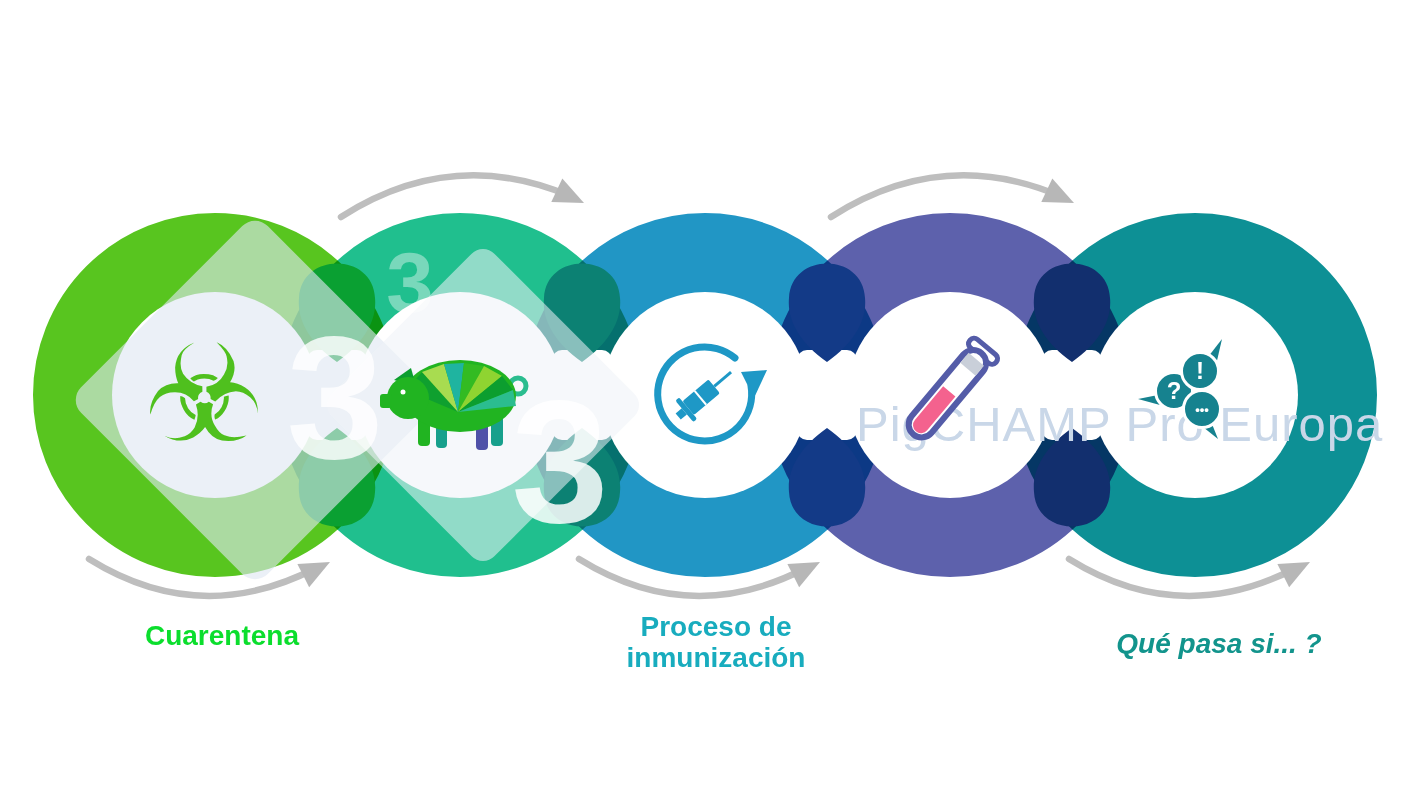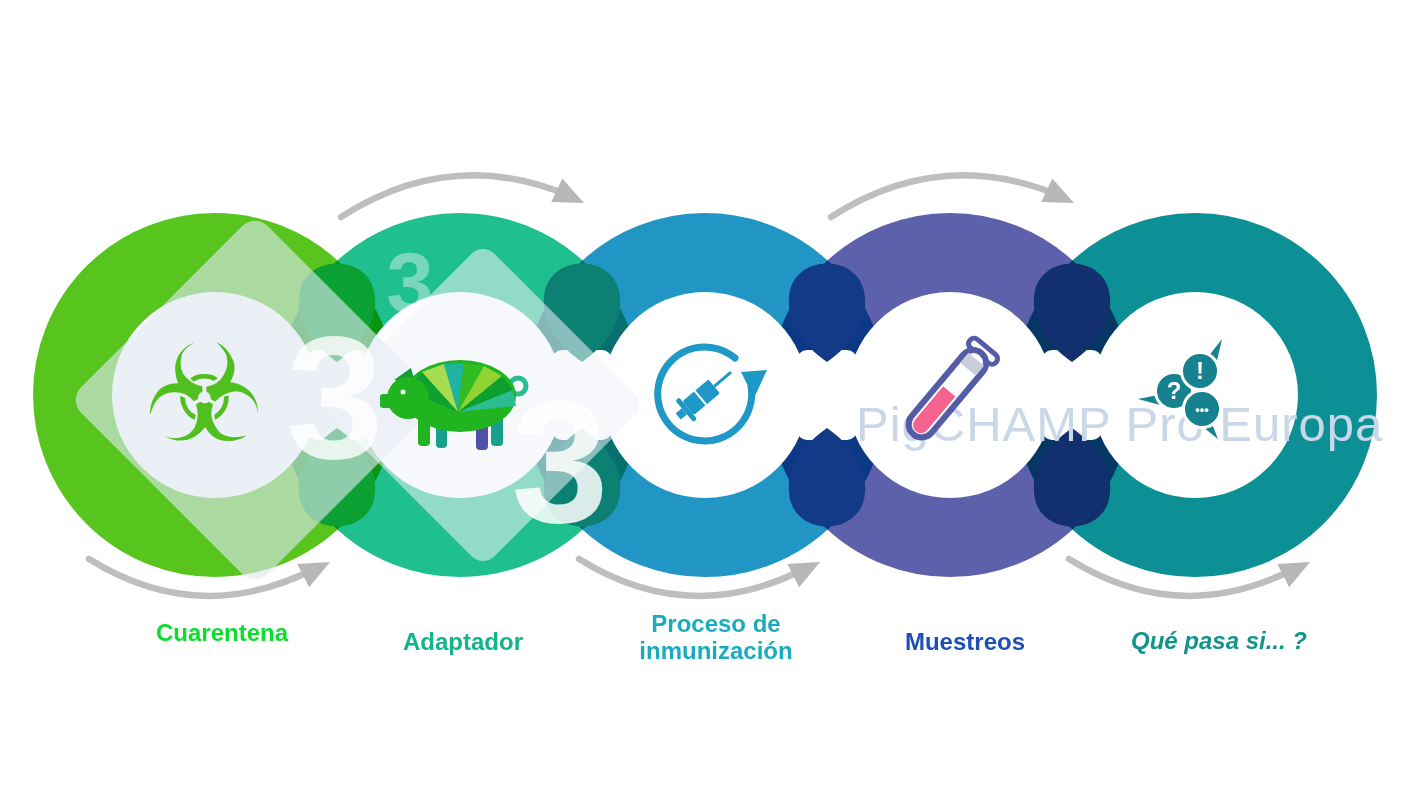--- a/index.html
+++ b/index.html
@@ -1,19 +1,19 @@
 <!DOCTYPE html>
 <html><head>
 <meta charset="utf-8">
 <style>
   html,body{margin:0;padding:0;background:#fff;}
   .stage{position:relative;width:1414px;height:797px;background:#fff;overflow:hidden;
          font-family:"Liberation Sans",sans-serif;}
   .stage svg{position:absolute;left:0;top:0;}
-  .step-label{position:absolute;font-weight:bold;font-size:24px;text-align:center;line-height:1.12;}
+  .step-label{position:absolute;font-weight:bold;font-size:28px;text-align:center;line-height:1.12;}
   .lbl-1{left:122px;top:620px;width:200px;}
   .lbl-2{left:363px;top:629px;width:200px;}
   .lbl-3{left:591px;top:611px;width:250px;}
   .lbl-4{left:865px;top:629px;width:200px;}
   .lbl-5{left:1094px;top:628px;width:250px;font-style:italic;}
   .rings circle{mix-blend-mode:multiply;}
   .big3{font-family:"Liberation Sans",sans-serif;font-weight:bold;}
 </style>
 </head>
 <body>
@@ -129,17 +129,15 @@
     <circle cx="-22" cy="0" r="18.5" stroke="#FFFFFF" stroke-width="3" fill="#16828F"></circle>
     <circle cx="4" cy="-20" r="18.5" stroke="#FFFFFF" stroke-width="3" fill="#16828F"></circle>
     <circle cx="6" cy="18" r="18.5" stroke="#FFFFFF" stroke-width="3" fill="#16828F"></circle>
     <text x="-22" y="8" font-size="24" text-anchor="middle" fill="#FFFFFF">?</text>
     <text x="4" y="-12" font-size="24" text-anchor="middle" fill="#FFFFFF">!</text>
     <text x="6" y="23" font-size="13" text-anchor="middle" fill="#FFFFFF">•••</text>
   </g>
 </svg>
 
   <div class="step-label lbl-1" style="color: rgb(11, 222, 45);">Cuarentena</div>
-  <div class="step-label lbl-2" style="color: rgb(18, 180, 139);">Adaptador</div>
   <div class="step-label lbl-3" style="color: rgb(24, 172, 190);">Proceso de inmunización</div>
-  <div class="step-label lbl-4" style="color: rgb(30, 79, 182);">Muestreos</div>
   <div class="step-label lbl-5" style="color: rgb(18, 148, 140);">Qué pasa si... ?</div>
 </div>
 
 </body></html>

